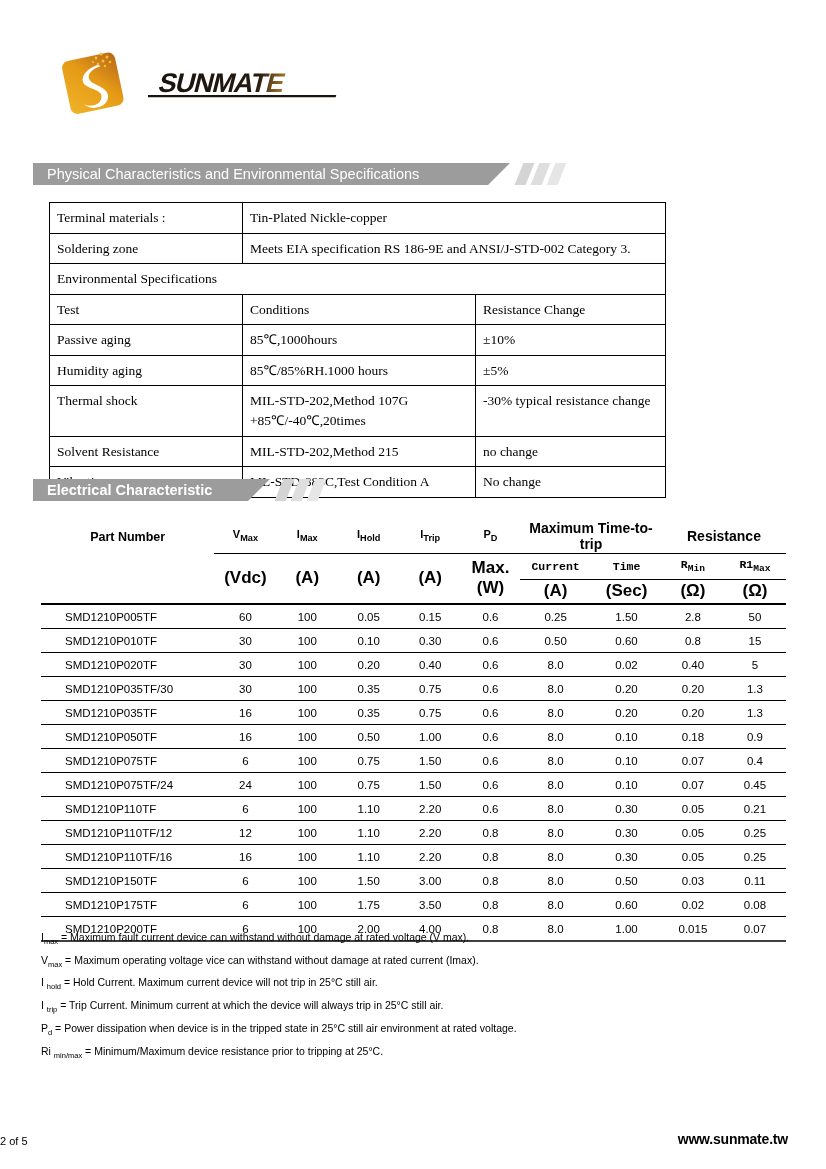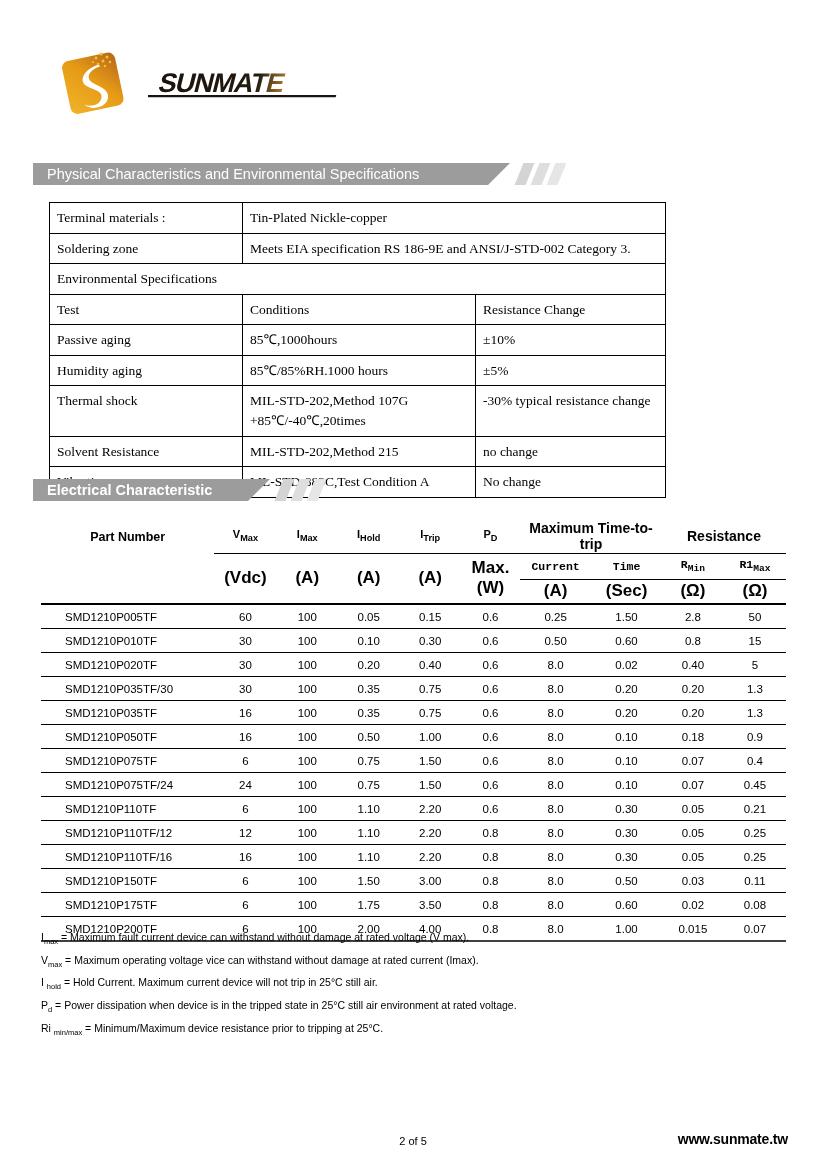--- a/index.html
+++ b/index.html
@@ -170,21 +170,20 @@
   }
   #footnotes div { white-space: nowrap; }
   #footnotes sub { font-size: 7.5px; }
 
   
   #page-number {
     position: absolute;
     left: 0;
     top: 1135px;
     width: 826px;
-    text-align: center;
     font-size: 11px;
   }
   #site-url {
     position: absolute;
     right: 38px;
     top: 1131px;
     font-size: 14px;
     font-weight: bold;
     letter-spacing: -0.2px;
   }
@@ -561,20 +560,23 @@
   <div>
     <span>I</span><sub>max</sub><span> = Maximum fault current device can withstand without damage at rated voltage (V max).</span>
   </div>
   <div>
     <span>V</span><sub>max</sub><span> = Maximum operating voltage     vice can withstand without damage at rated current (Imax).</span>
   </div>
   <div>
     <span>I </span><sub>hold</sub><span> = Hold Current. Maximum current device will not trip in 25°C still air.</span>
   </div>
   <div>
+    <span>I </span><sub>trip</sub><span> = Trip Current. Minimum current at which the device will always trip in 25°C still air.</span>
+  </div>
+  <div>
     <span>P</span><sub>d</sub><span> = Power dissipation when device is in the tripped state in 25°C still air environment at rated voltage.</span>
   </div>
   <div>
     <span>Ri </span><sub>min/max</sub><span> = Minimum/Maximum device resistance prior to tripping at 25°C.</span>
   </div>
 </div>
 
 <div id="page-number">2 of 5</div>
 <div id="site-url">www.sunmate.tw</div>
 

